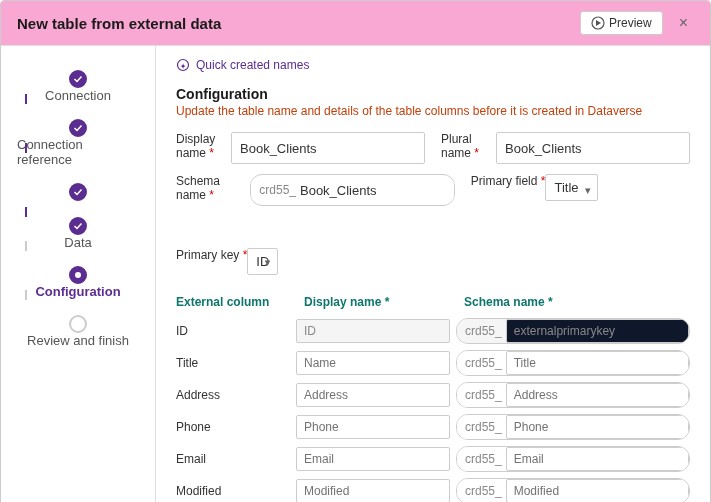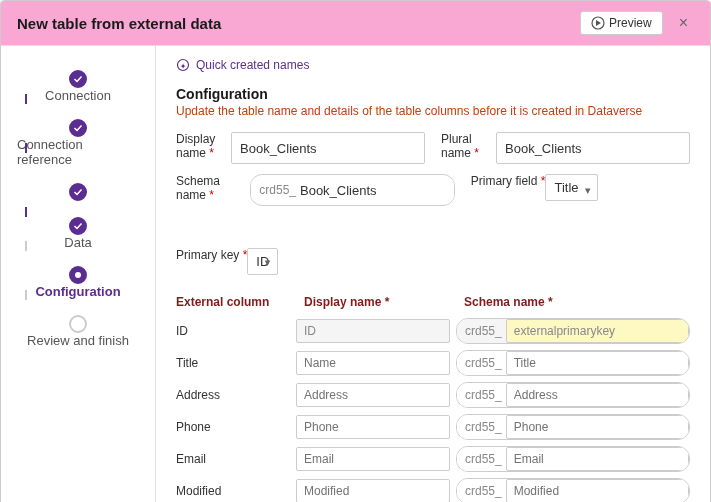--- a/index.html
+++ b/index.html
@@ -248,21 +248,21 @@
     }
 
     .data-table {
       width: 100%;
       border-collapse: collapse;
     }
 
     .data-table th {
       font-size: 12px;
       font-weight: 600;
-      color: #7f1d1d;
+      color: #0f766e;
       text-align: left;
       padding: 4px 0 6px 0;
       border-bottom: none;
     }
 
     .data-table th:first-child { width: 120px; }
     .data-table th:nth-child(2) { width: 160px; padding-left: 8px; margin-left: 6px; }
     .data-table th:nth-child(3) { padding-left: 8px; }
 
     .data-table td {
@@ -467,21 +467,21 @@
             <th>Schema name *</th>
           </tr>
         </thead>
         <tbody id="table-body">
         <tr>
               <td>ID</td>
               <td><input type="text" class="disabled-input" value="ID" style=""></td>
               <td>
                 <div class="schema-input-group" style="background: rgb(245, 245, 245);">
                   <span class="prefix" style="background: rgb(245, 245, 245);">crd55_</span>
-                  <input type="text" class="disabled-input" value="externalprimarykey" style="background: #fef9c3; color: rgb(136, 136, 136);">
+                  <input type="text" class="disabled-input" value="externalprimarykey" style="background: #0f172a; color: rgb(136, 136, 136);">
                 </div>
               </td>
             </tr>
             <tr>
               <td>Title</td>
               <td><input type="text" value="Name" style=""></td>
               <td>
                 <div class="schema-input-group">
                   <span class="prefix">crd55_</span>
                   <input type="text" value="Title" style="">

